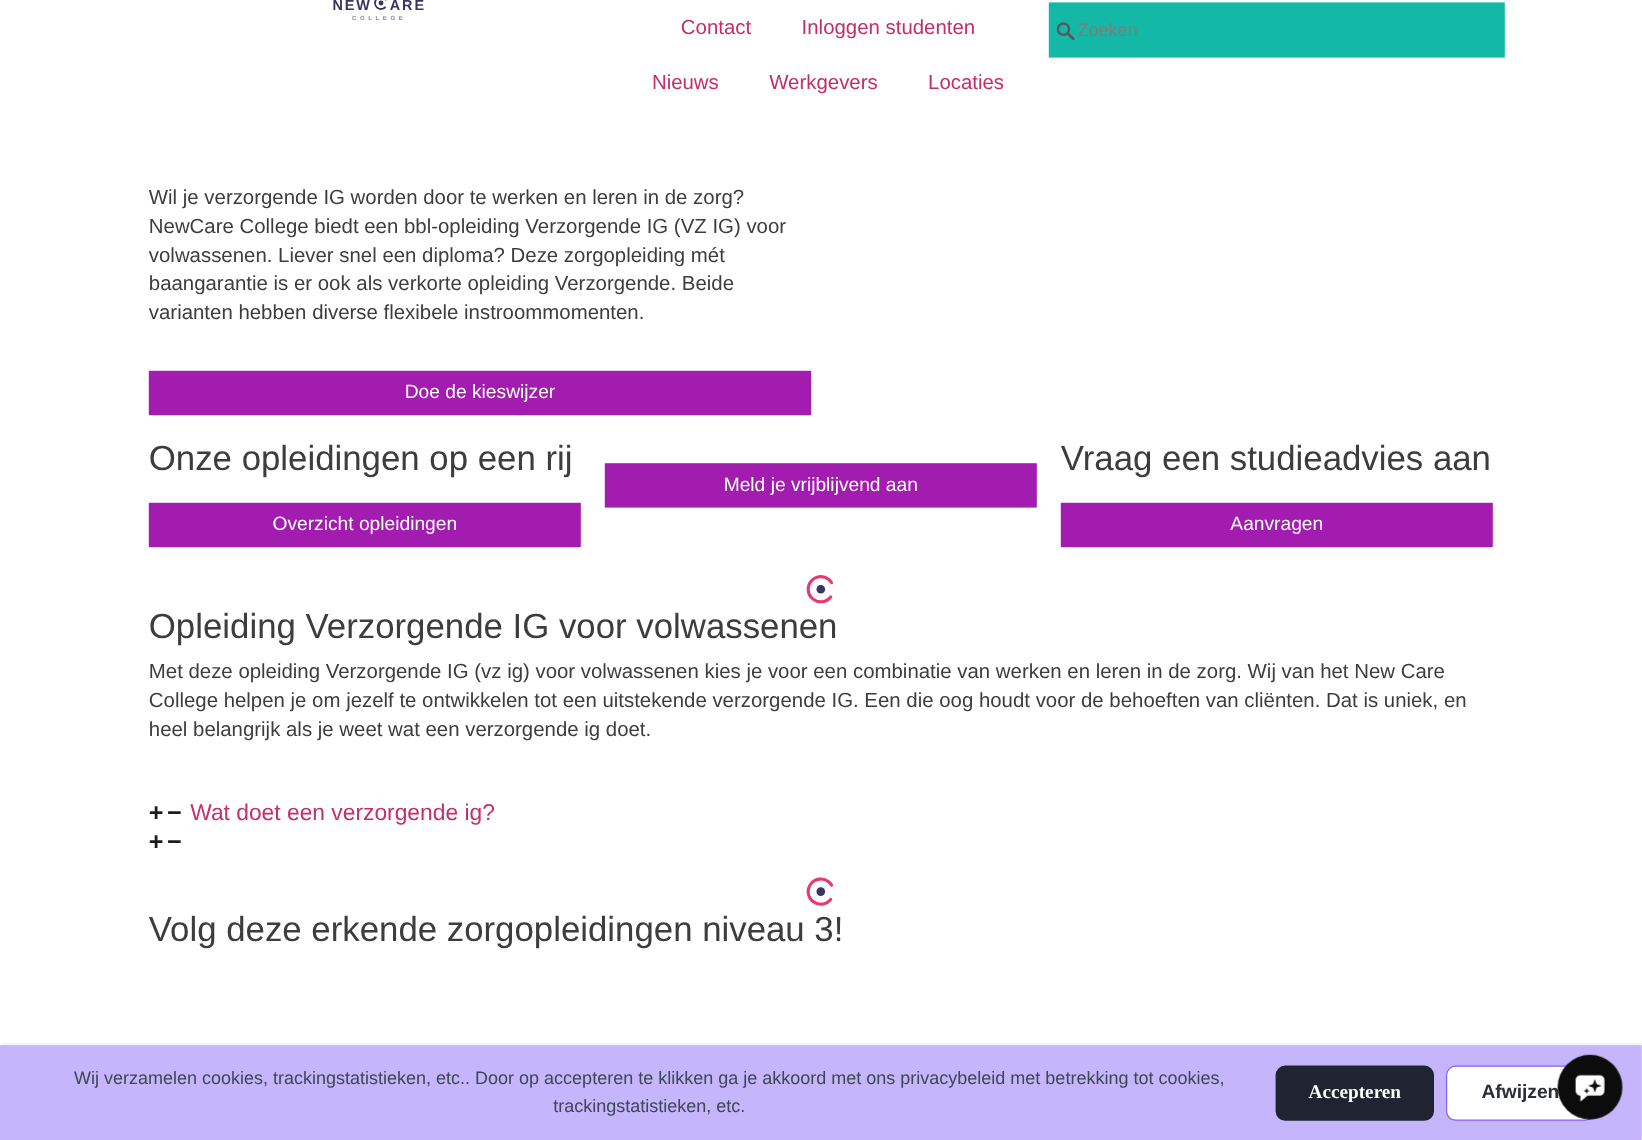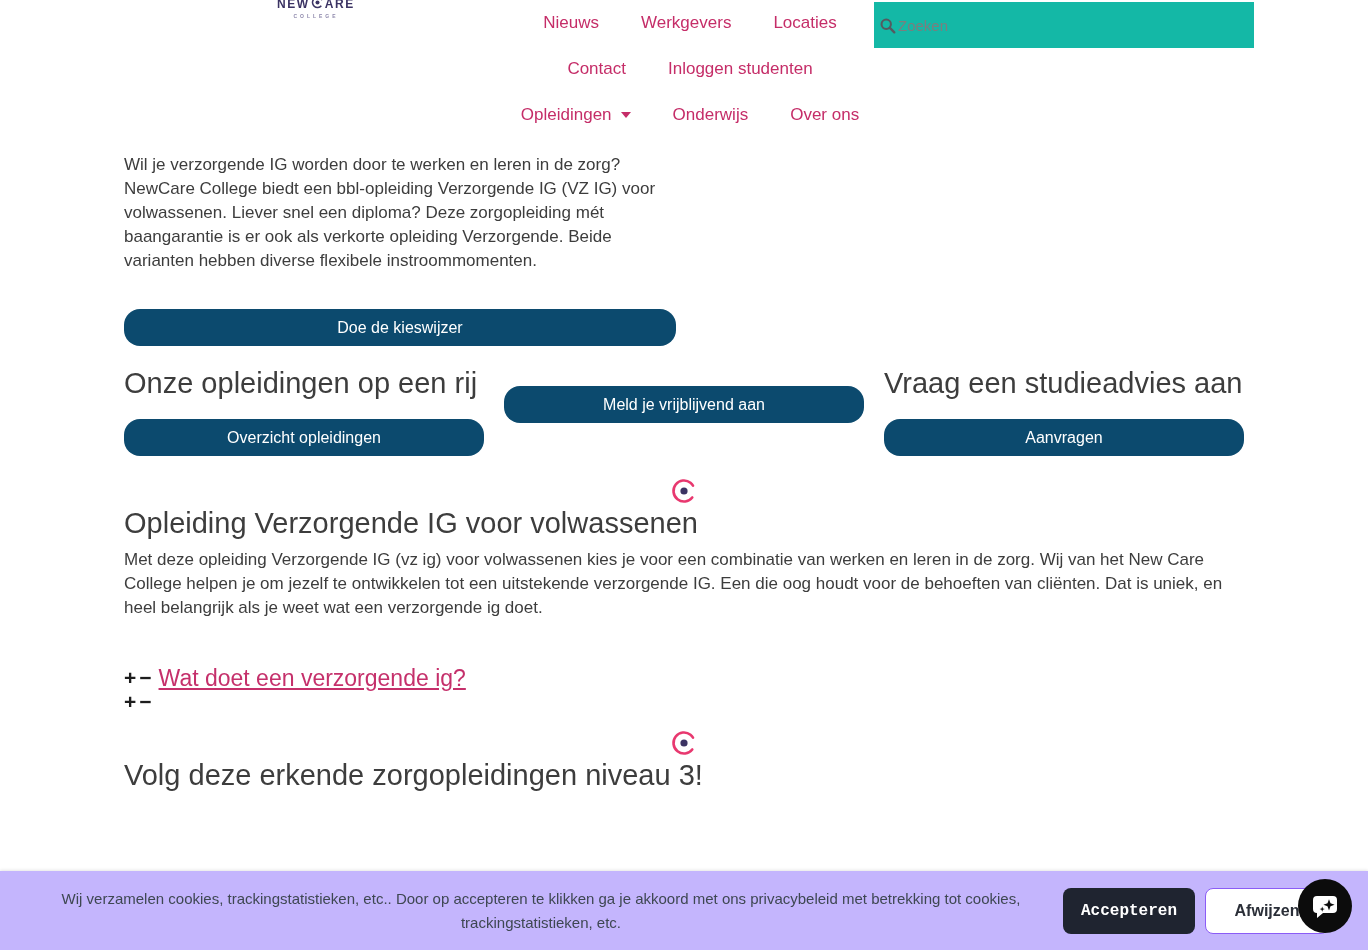--- a/index.html
+++ b/index.html
@@ -28,53 +28,53 @@
   .search-box input::placeholder { color:#7d7d7d; opacity:1; }
 
   
   .container { width:1120px; margin:0 auto; }
 
   .h1 { font-size:40px; font-weight:400; color:#3d3d3d; margin:8px 0 0 0; line-height:46px; }
   .hero-text { width:552px; font-size:17px; line-height:24px; color:#3d3d3d; margin-top:13px; }
 
   .btn {
     display:flex; align-items:center; justify-content:center;
-    background:#0c4a6e; color:#fff; font-size:16px; height:37px;
-    border:none; border-radius:16px; cursor:pointer; width:100%;
+    background:#a21caf; color:#fff; font-size:16px; height:37px;
+    border:none; border-radius:0; cursor:pointer; width:100%;
     font-family:"Liberation Sans", sans-serif;
   }
   .hero-btn { width:552px; margin-top:36px; }
 
   .cards { display:grid; grid-template-columns:repeat(3,1fr); gap:20px; margin-top:21px; }
   .card-title { font-size:29px; font-weight:400; color:#3d3d3d; margin:0; line-height:33px; }
   .card .btn { margin-top:19px; }
 
   .center-mark { display:flex; justify-content:center; margin-top:22px; }
   .center-mark.second { margin-top:16px; }
 
   .section-title { font-size:29px; font-weight:400; color:#3d3d3d; margin:2px 0 0 0; line-height:34px; }
   .section-text { font-size:17px; line-height:24px; color:#3d3d3d; margin-top:8px; }
 
   .faq { margin-top:46px; }
   .faq-row { display:flex; align-items:center; height:24px; cursor:pointer; }
   .faq-plus, .faq-minus { font-weight:700; font-size:21px; color:#1d1d1d; line-height:20px; }
   .faq-plus { margin-right:3px; }
-  .faq-link { color:#c5306b; font-size:23px; margin-left:7px;text-decoration:underline; }
+  .faq-link { color:#c5306b; font-size:19px; margin-left:7px; }
 
   
   .cookie-bar {
     position:fixed; left:0; bottom:0; width:1368px; height:79px;
     background:#c4b5fd; box-shadow:0 -1px 3px rgba(0,0,0,0.10);
     display:flex; align-items:center; z-index:10;
   }
   .cookie-text { width:1000px; margin-left:41px; text-align:center; font-size:15px; line-height:24px; color:#3e4752; }
   .cookie-accept {
     width:132px; height:46px; margin-left:22px; flex:none;
     background:#1f2430; color:#fff; font-size:16px; font-weight:700;
-    border:none; border-radius:8px; cursor:pointer; font-family:Liberation Mono, monospace;
+    border:none; border-radius:8px; cursor:pointer; font-family:Liberation Serif, serif;
   }
   .cookie-decline {
     width:124px; height:46px; margin-left:10px; flex:none;
     background:#fff; color:#2b2f38; font-size:16px; font-weight:700;
     border:1px solid #8b5cf6; border-radius:8px; cursor:pointer; font-family:"Liberation Sans", sans-serif;
   }
 
   .chat-button {
     position:fixed; right:16px; bottom:17px; width:54px; height:54px;
     border-radius:50%; background:#0c0c0c; z-index:20;
@@ -95,35 +95,27 @@
           <circle cx="13" cy="13" r="4" fill="#3b3363"></circle>
         </svg>
       </span>
       <span>ARE</span>
     </div>
     <div class="logo-line2">COLLEGE</div>
   </div>
 
   <nav class="nav">
     <div class="nav-row">
-      <span class="nav-link">Nieuws</span>
-      <span class="nav-link">Werkgevers</span>
-      <span class="nav-link">Locaties</span>
-    </div>
-    <div class="nav-row">
       <span class="nav-link">Contact</span>
       <span class="nav-link">Inloggen studenten</span>
     </div>
     <div class="nav-row">
-      <span class="nav-link">
-        <span>Opleidingen</span>
-        <span class="caret"></span>
-      </span>
-      <span class="nav-link">Onderwijs</span>
-      <span class="nav-link">Over ons</span>
+      <span class="nav-link">Nieuws</span>
+      <span class="nav-link">Werkgevers</span>
+      <span class="nav-link">Locaties</span>
     </div>
   </nav>
 
   <div class="search-box">
     <span style="display:flex;">
       <svg width="17" height="17" viewBox="0 0 20 20">
         <circle cx="8.5" cy="8.5" r="5.5" fill="none" stroke="#555a60" stroke-width="2.4"></circle>
         <line x1="12.8" y1="12.8" x2="18" y2="18" stroke="#555a60" stroke-width="2.8" stroke-linecap="round"></line>
       </svg>
     </span>

